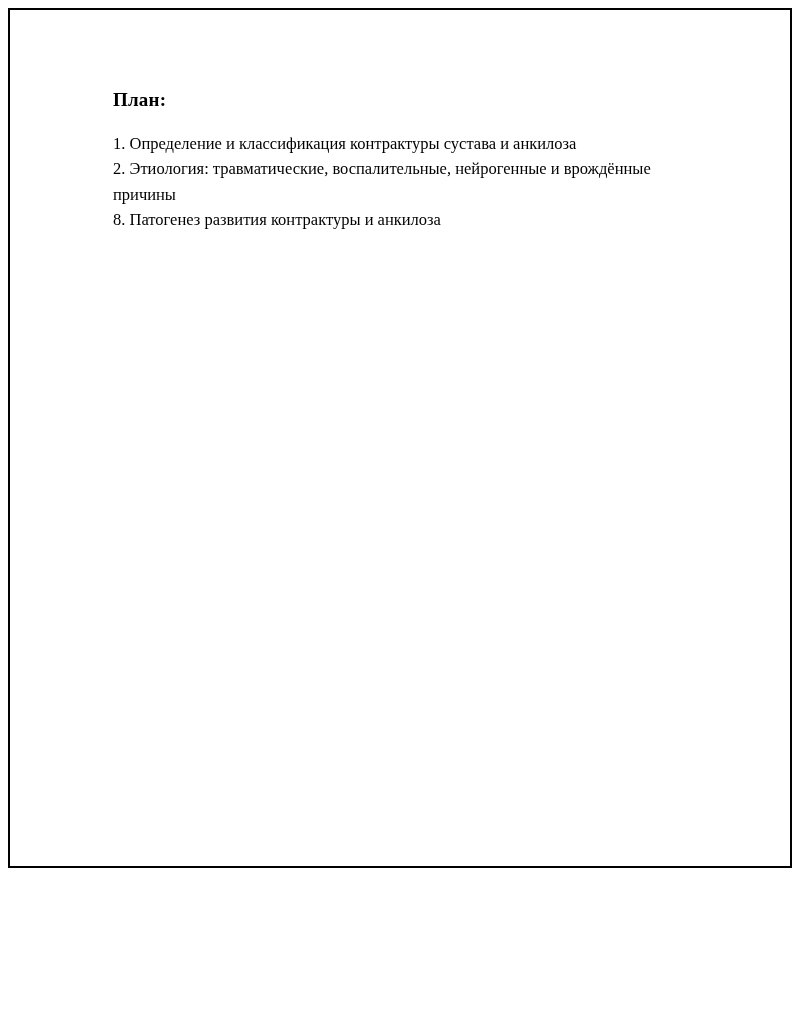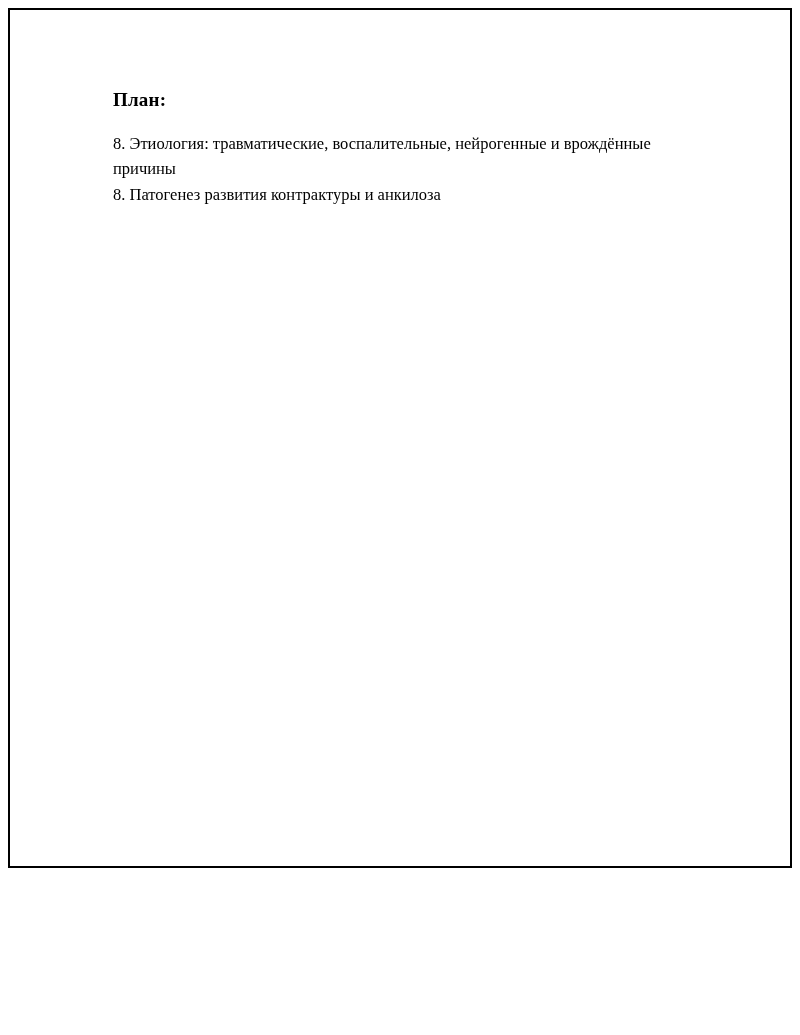--- a/index.html
+++ b/index.html
@@ -55,19 +55,20 @@
 
 <div class="page">
 
   <div class="page-frame"></div>
 
   <div class="content">
 
     <h1 class="doc-heading">План:</h1>
 
     <div class="plan-list">
-      <p class="plan-item">8. Этиология: травматические, воспалительные, нейрогенные и врождённые причины</p>
+      <p class="plan-item">1. Определение и классификация контрактуры сустава и анкилоза</p>
+      <p class="plan-item">2. Этиология: травматические, воспалительные, нейрогенные и врождённые причины</p>
       <p class="plan-item">8. Патогенез развития контрактуры и анкилоза</p>
     </div>
 
   </div>
 
 </div>
 
 </body></html>

